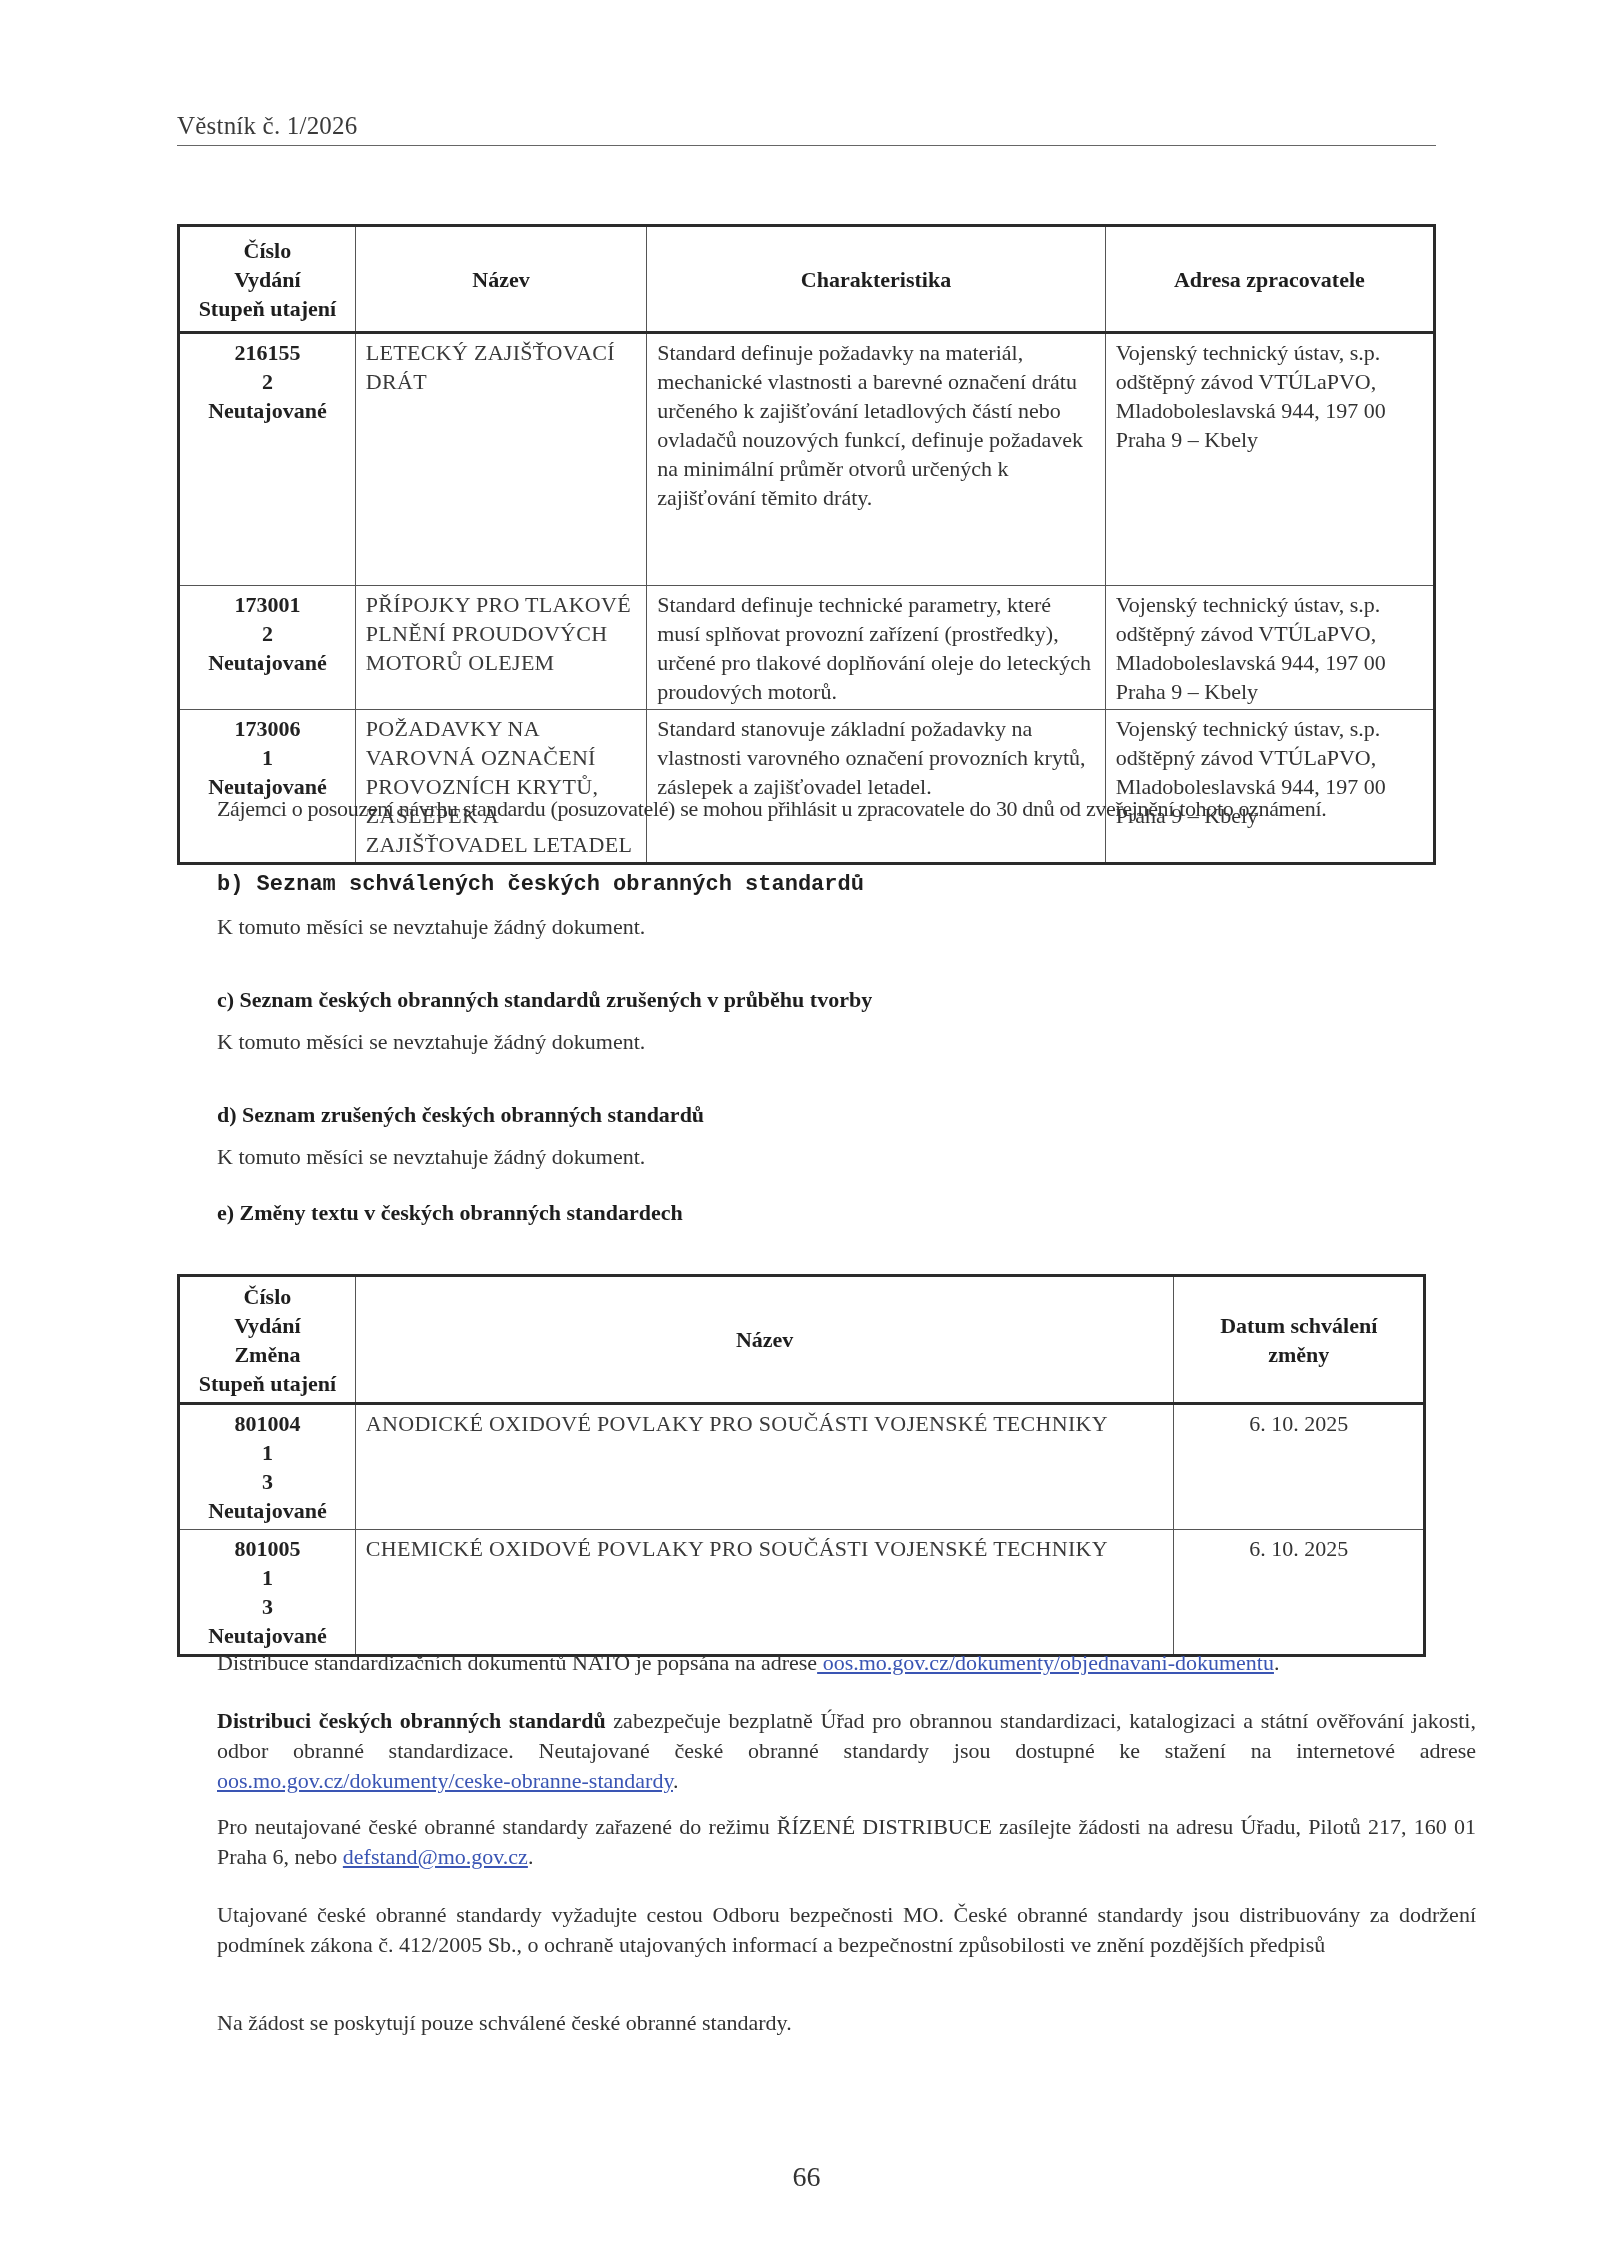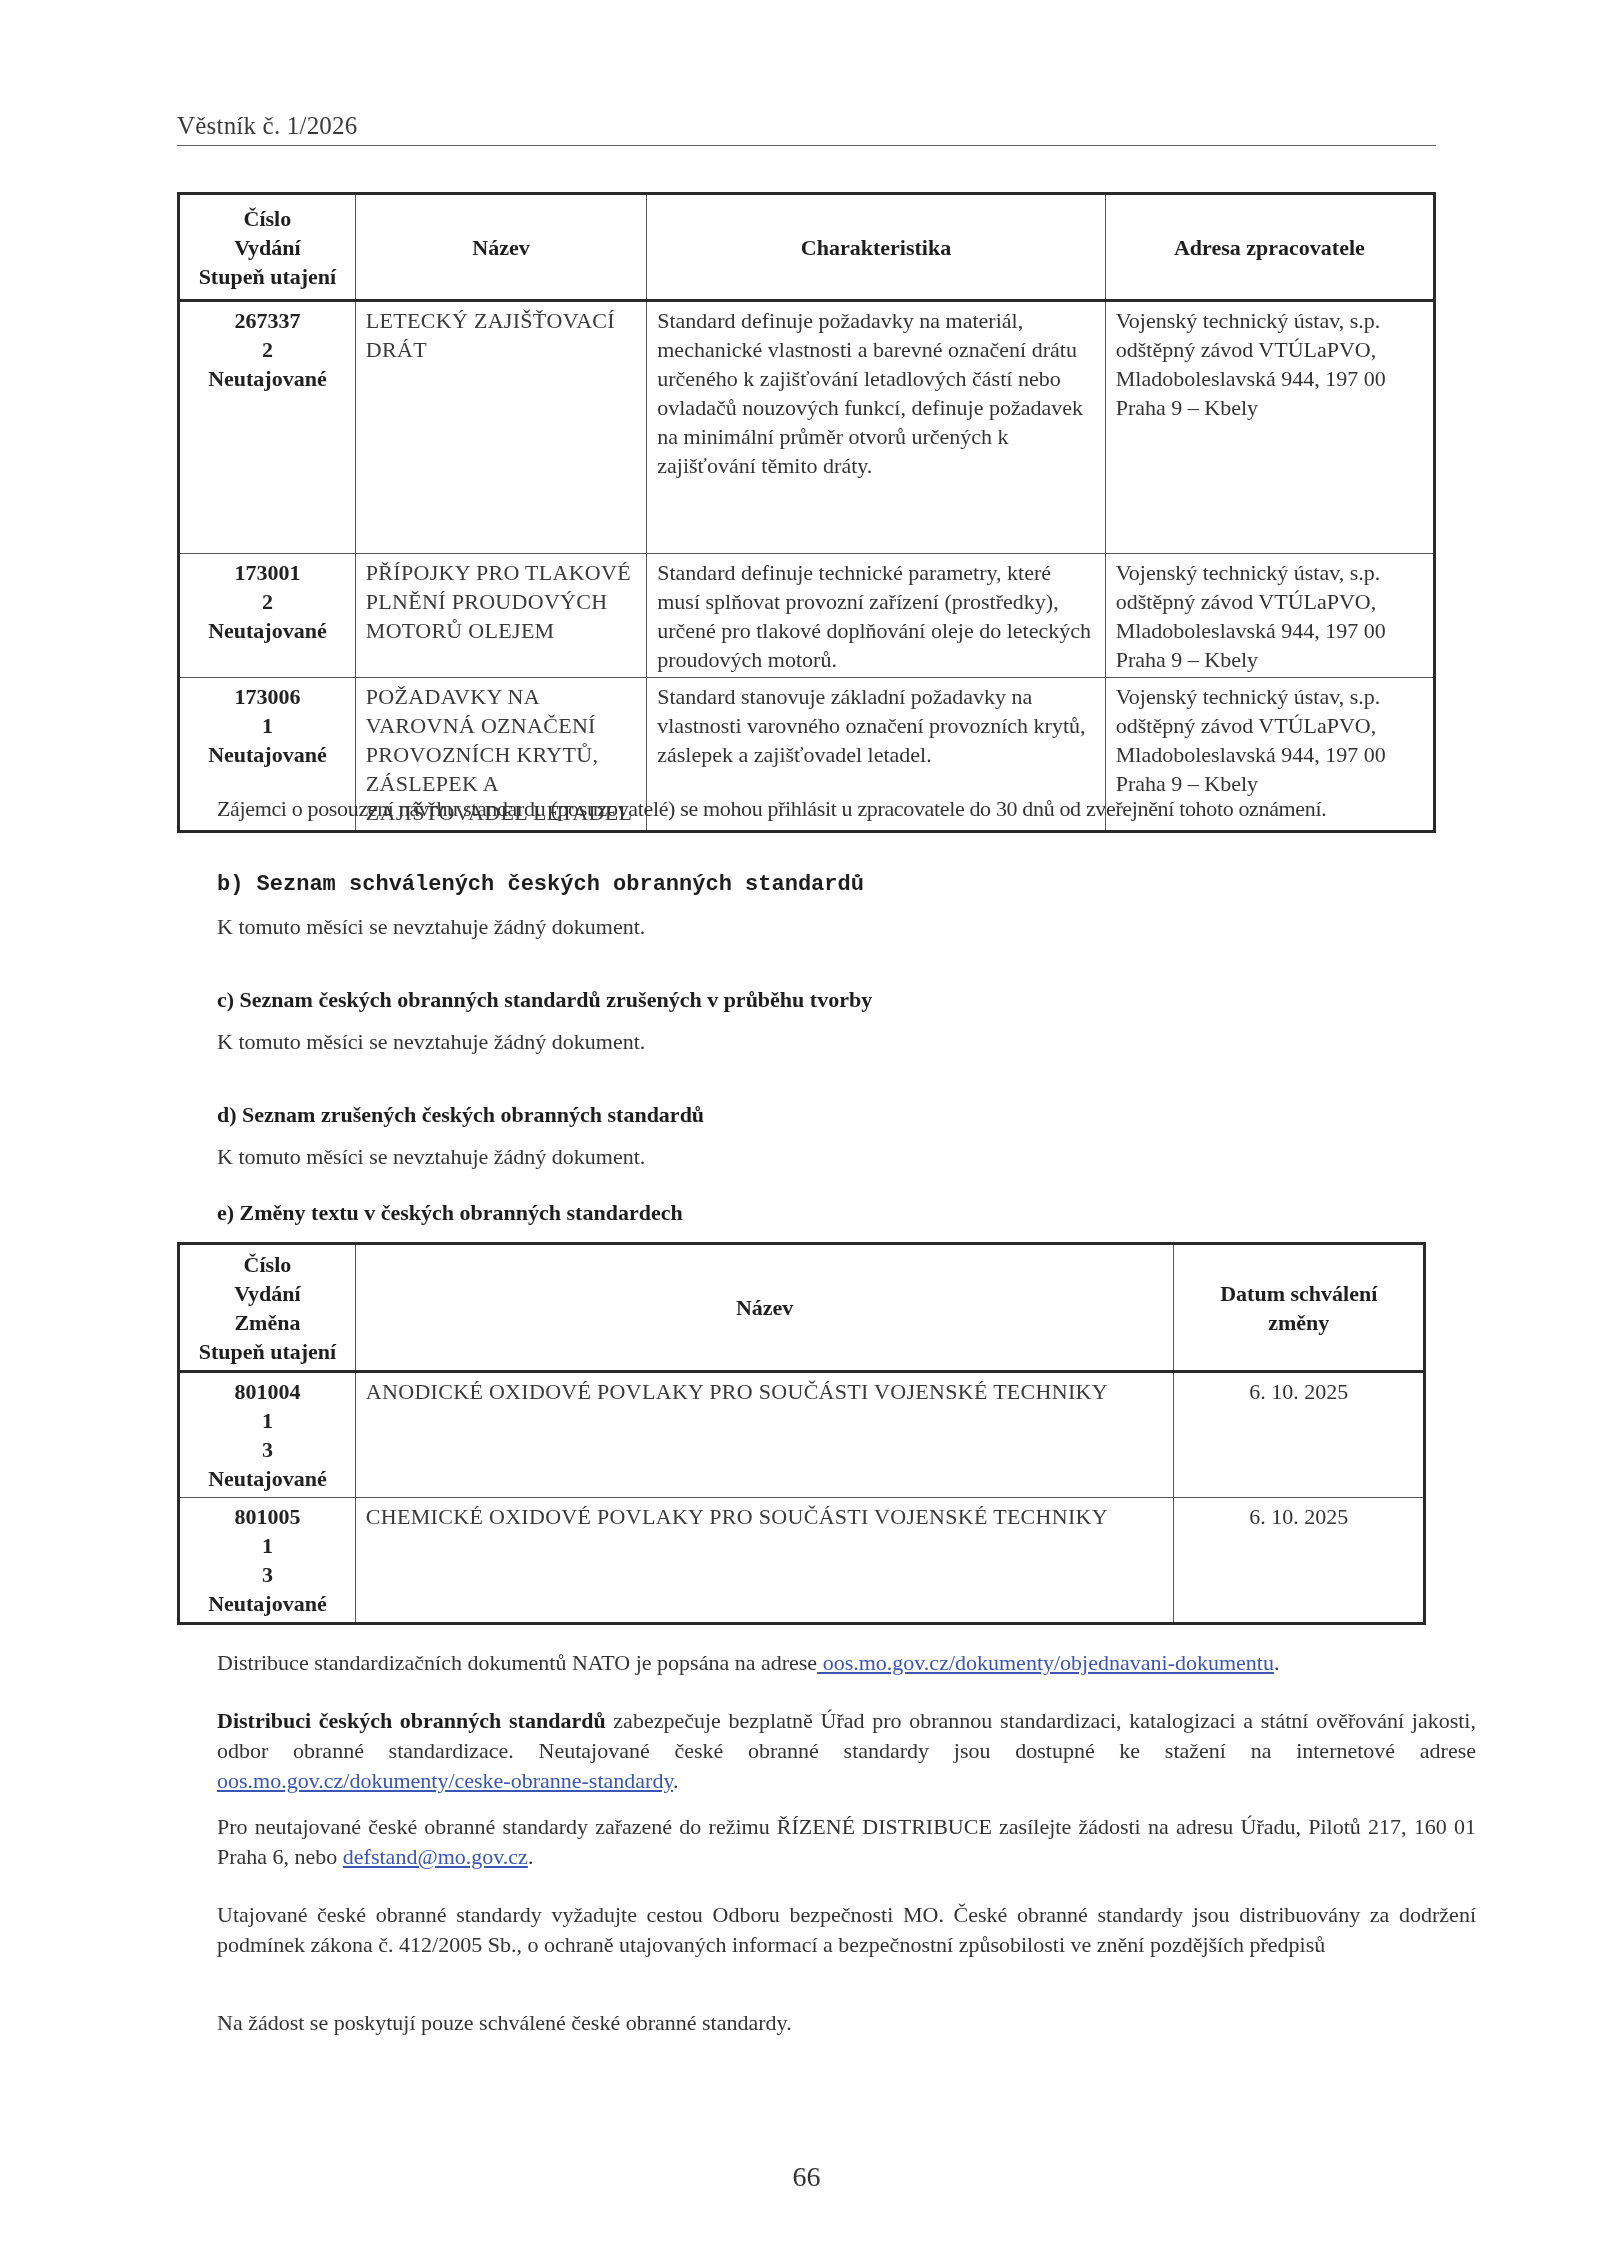--- a/index.html
+++ b/index.html
@@ -25,21 +25,21 @@
       position: absolute; border-collapse: collapse;
       font-size: 22px; line-height: 29px; color: #333;
     }
     table.std td, table.std th {
       border: 1px solid #555; vertical-align: top; padding: 4px 10px 3px 10px;
     }
     table.std th {
       font-weight: bold; color: #1e1e1e; vertical-align: middle; text-align: center;
       padding: 4px 8px;
     }
-    table.std { border: 3px solid #2a2a2a; }
+    table.std { border: 3px solid #2a2a2a; margin-top: 32px; }
     table.std thead tr th { border-bottom: 3px solid #2a2a2a; }
     .idcell { text-align: center; font-weight: bold; color: #222; }
     .idcell span { display: block; }
     .name-upper { color: #3a3a3a; letter-spacing: 0.3px; border-radius: 27px; }
     .center { text-align: center; }
 
     #t1 { left: 0; top: 192px; width: 1259px; }
     #t1 col.c1 { width: 177px; }
     #t1 col.c2 { width: 292px; }
     #t1 col.c3 { width: 460px; }
@@ -92,21 +92,21 @@
           <span style="display:block">Stupeň utajení</span>
         </th>
         <th>Název</th>
         <th>Charakteristika</th>
         <th>Adresa zpracovatele</th>
       </tr>
     </thead>
     <tbody>
       <tr>
         <td class="idcell">
-          <span>267337</span>
+          <span>216155</span>
           <span>2</span>
           <span>Neutajované</span>
         </td>
         <td class="name-upper" style="height:244px">LETECKÝ ZAJIŠŤOVACÍ DRÁT</td>
         <td>Standard definuje požadavky na materiál, mechanické vlastnosti a barevné označení drátu určeného k zajišťování letadlových částí nebo ovladačů nouzových funkcí, definuje požadavek na minimální průměr otvorů určených k zajišťování těmito dráty.</td>
         <td>Vojenský technický ústav, s.p. odštěpný závod VTÚLaPVO, Mladoboleslavská 944, 197 00 Praha 9 – Kbely</td>
       </tr>
       <tr>
         <td class="idcell">
           <span>173001</span>

